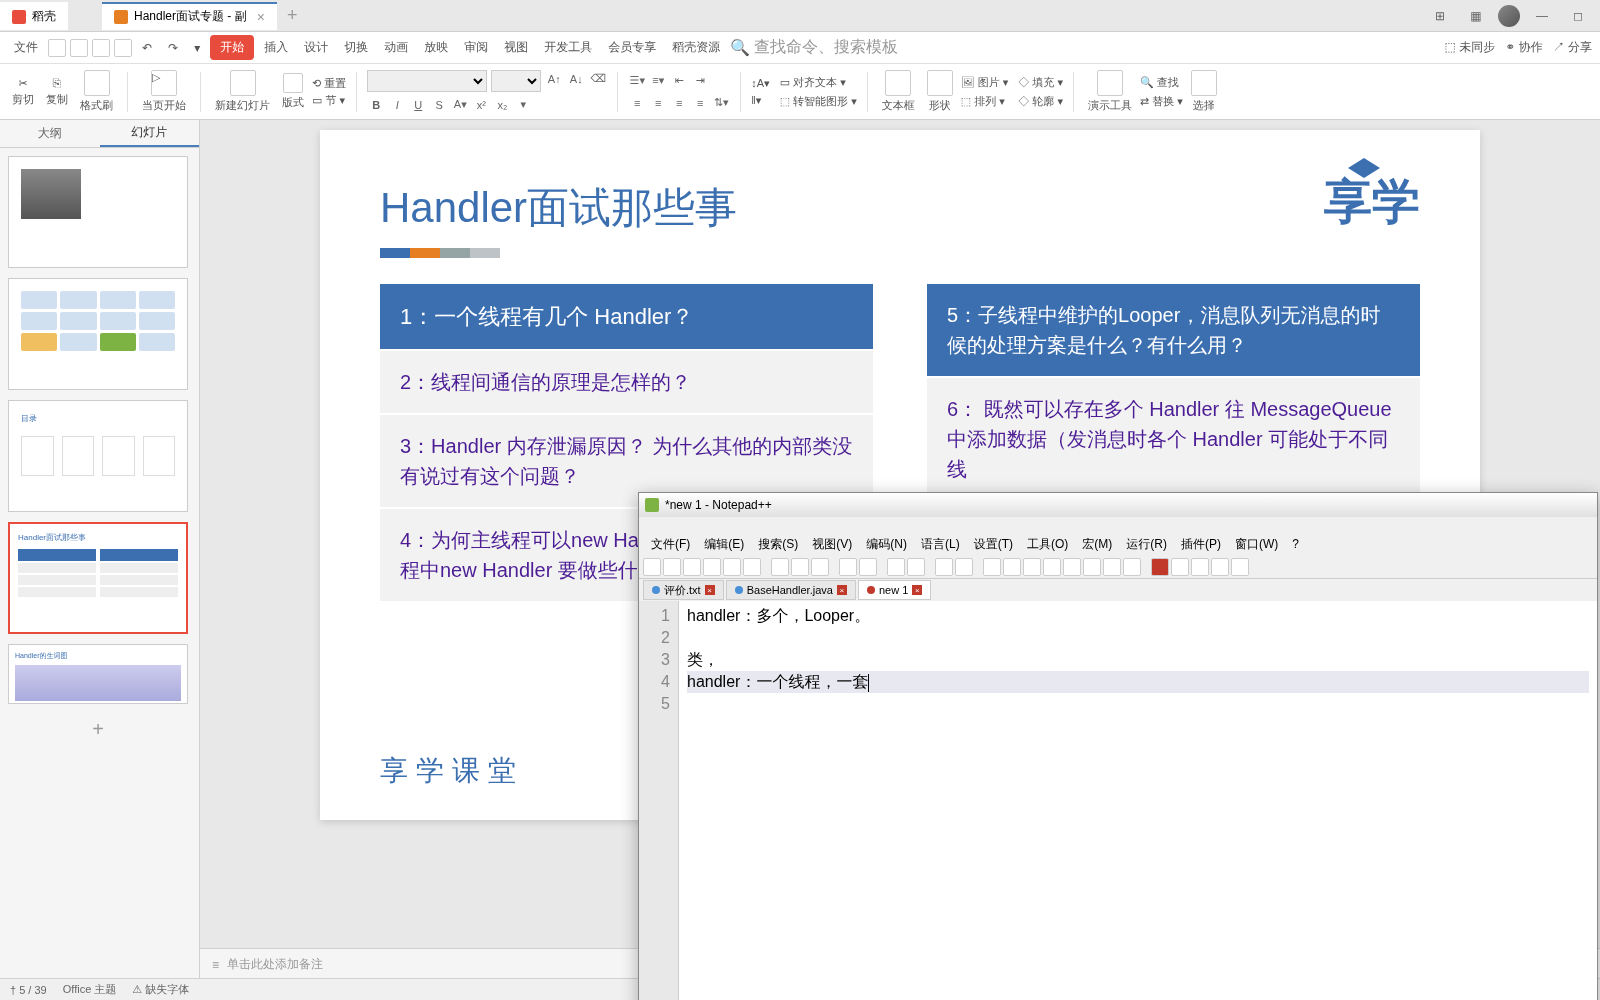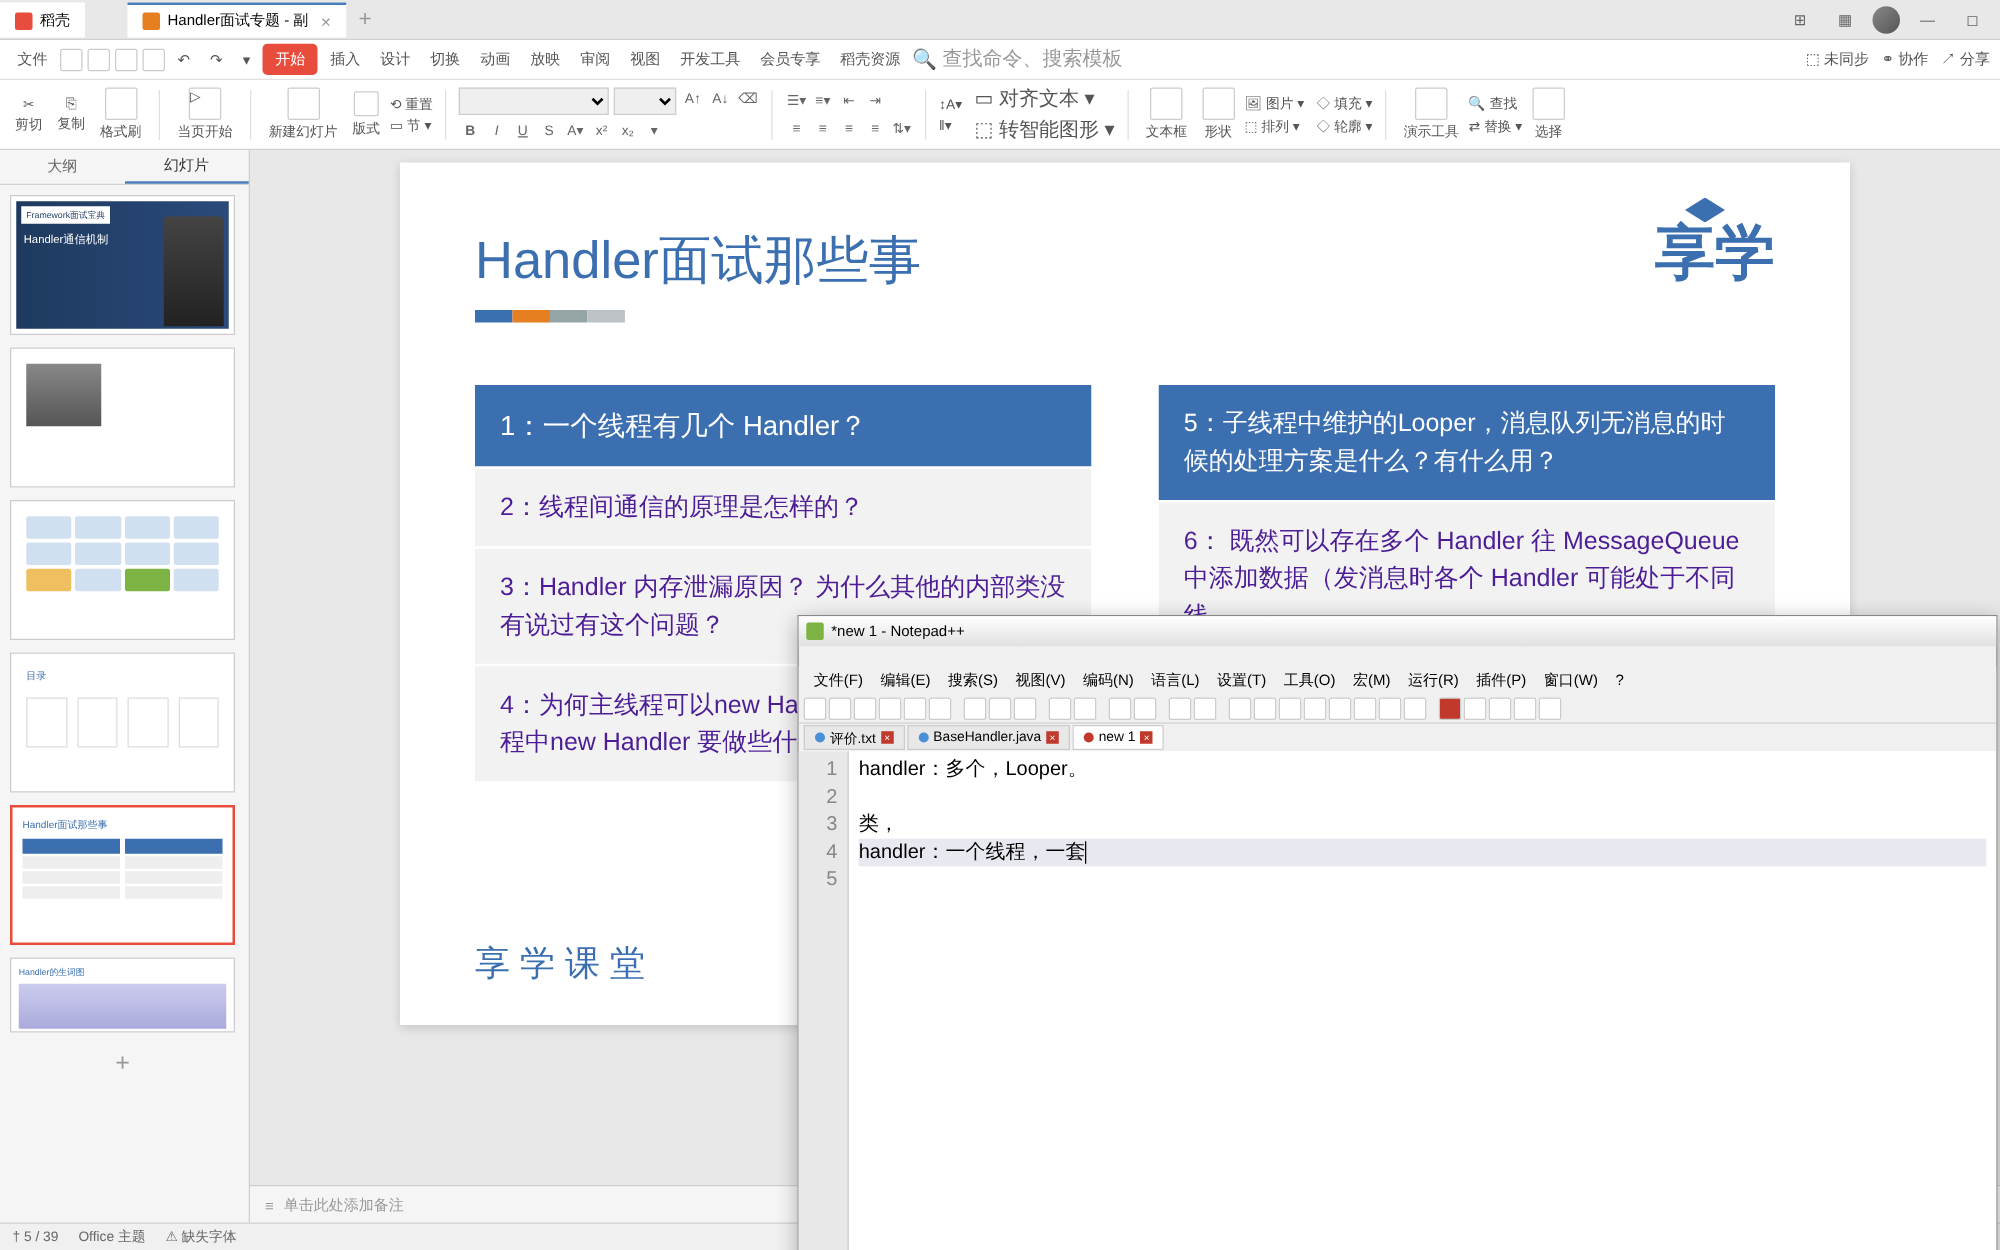--- a/index.html
+++ b/index.html
@@ -49,21 +49,21 @@
 
 .canvas-area { flex:1; display:flex; flex-direction:column; background:#e8e8e8; position:relative; }
 .canvas-scroll { flex:1; overflow:auto; padding:10px 10px 0 10px; }
 .slide { width:1160px; height:690px; background:#fff; margin:0 auto; box-shadow:0 2px 8px rgba(0,0,0,0.15); position:relative; padding:50px 60px; }
 .slide-title { font-size:42px; color:#3b6fb0; font-weight:500; }
 .title-bar { width:120px; height:10px; margin-top:12px; display:flex; }
 .title-bar span { flex:1; }
 .logo { position:absolute; top:40px; right:60px; font-size:48px; color:#3b6fb0; font-weight:bold; }
 .logo-hat { position:absolute; top:28px; right:100px; width:32px; height:20px; background:#3b6fb0; clip-path:polygon(50% 0,100% 50%,50% 100%,0 50%); }
 
-.questions { display:flex; gap:54px; margin-top:50px; }
+.questions { display:flex; gap:54px; margin-top:26px; }
 .qcol { flex:1; display:flex; flex-direction:column; gap:2px; }
 .qbox { padding:16px 20px; font-size:20px; color:#4c1d95; background:#f2f2f2; line-height:1.5; }
 .qbox.active { background:#3b6fb0; color:#fff; font-size:22px; }
 .qbox.blue { background:#3b6fb0; color:#fff; }
 
 .footer-brand { position:absolute; bottom:30px; left:60px; font-size:28px; color:#3b6fb0; letter-spacing:8px; }
 
 .notes-bar { height:32px; background:#f5f5f5; border-top:1px solid #d0d0d0; display:flex; align-items:center; padding:0 12px; font-size:12px; color:#999; gap:8px; }
 
 
@@ -225,21 +225,21 @@
       <span class="rsmall-btn">≡</span>
       <span class="rsmall-btn">≡</span>
       <span class="rsmall-btn">⇅▾</span>
     </div>
   </div>
   <div class="rsep"></div>
   <div style="display:flex;flex-direction:column;gap:4px;font-size:11px;color:#555">
     <span>↕A▾</span>
     <span>‖▾</span>
   </div>
-  <div style="display:flex;flex-direction:column;gap:4px;font-size:16px;color:#555;margin-left:6px">
+  <div style="display:flex;flex-direction:column;gap:4px;font-size:11px;color:#555;margin-left:6px">
     <span>▭ <span>对齐文本</span> ▾</span>
     <span>⬚ <span>转智能图形</span> ▾</span>
   </div>
   <div class="rsep"></div>
   <div class="rgroup">
       <span class="ricon big"></span>
       <span>文本框</span>
     </div>
   <div class="rgroup">
       <span class="ricon big"></span>
@@ -268,27 +268,20 @@
     </div>
 </div>
 
 <div class="main">
   <div class="sidepanel">
     <div class="sidetabs">
       <div class="sidetab">大纲</div>
       <div class="sidetab active">幻灯片</div>
     </div>
     <div class="thumbs">
-      <div class="thumb">
-        <div class="th1-bg">
-          <div class="th1-title">Framework面试宝典</div>
-          <div class="th1-sub">Handler通信机制</div>
-          <div class="th1-person"></div>
-        </div>
-      </div>
       <div class="thumb">
         <div style="width:60px;height:50px;background:linear-gradient(#888,#555);margin:8px"></div>
       </div>
       <div class="thumb">
         <div class="th3-grid">
           <div class="th3-cell"></div>
             <div class="th3-cell"></div>
             <div class="th3-cell"></div>
             <div class="th3-cell"></div>
           <div class="th3-cell"></div>

